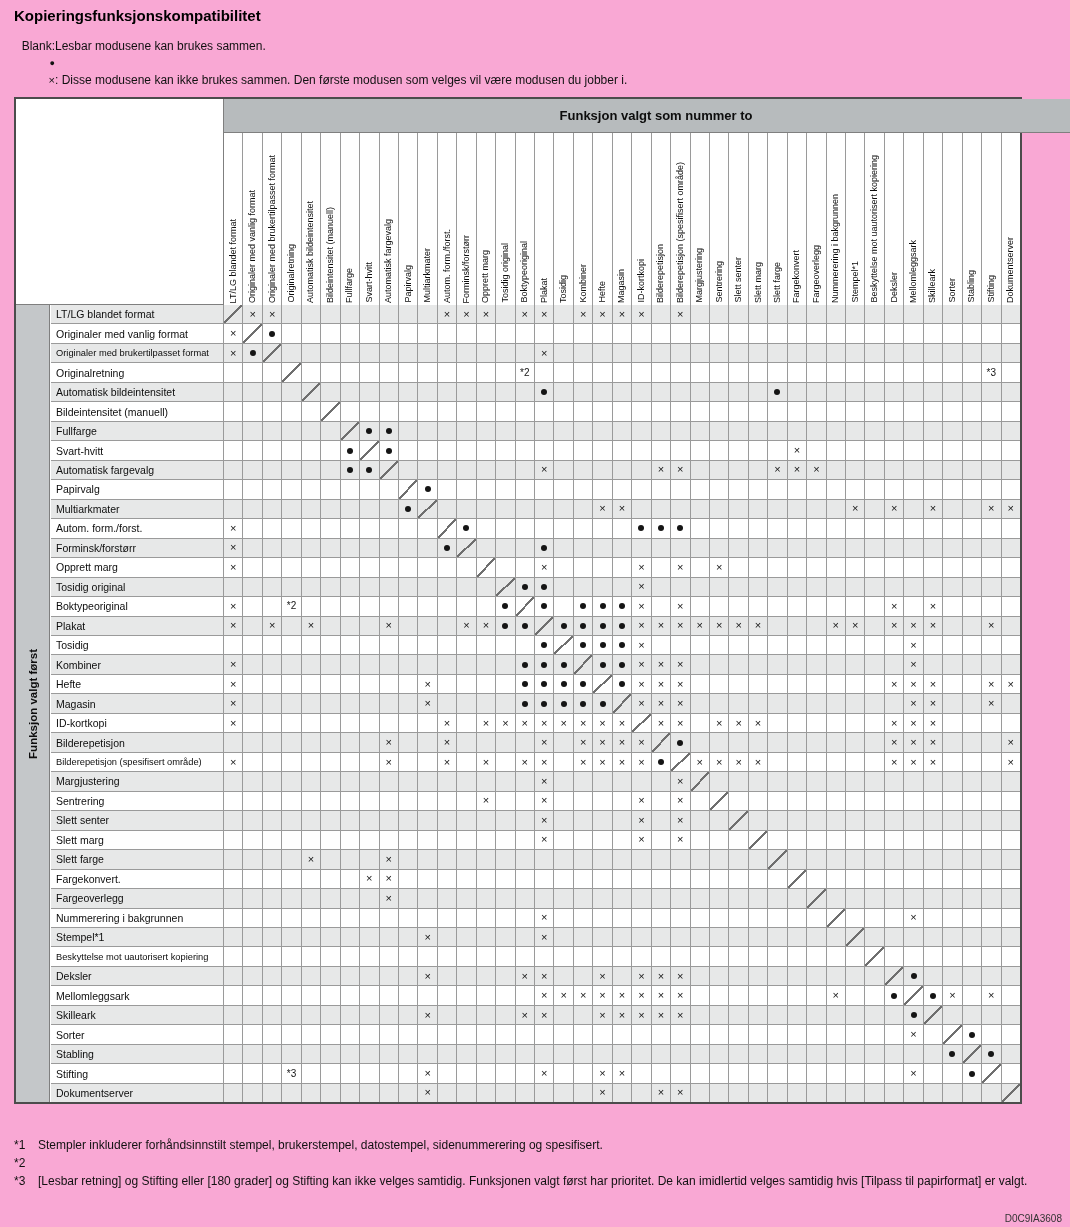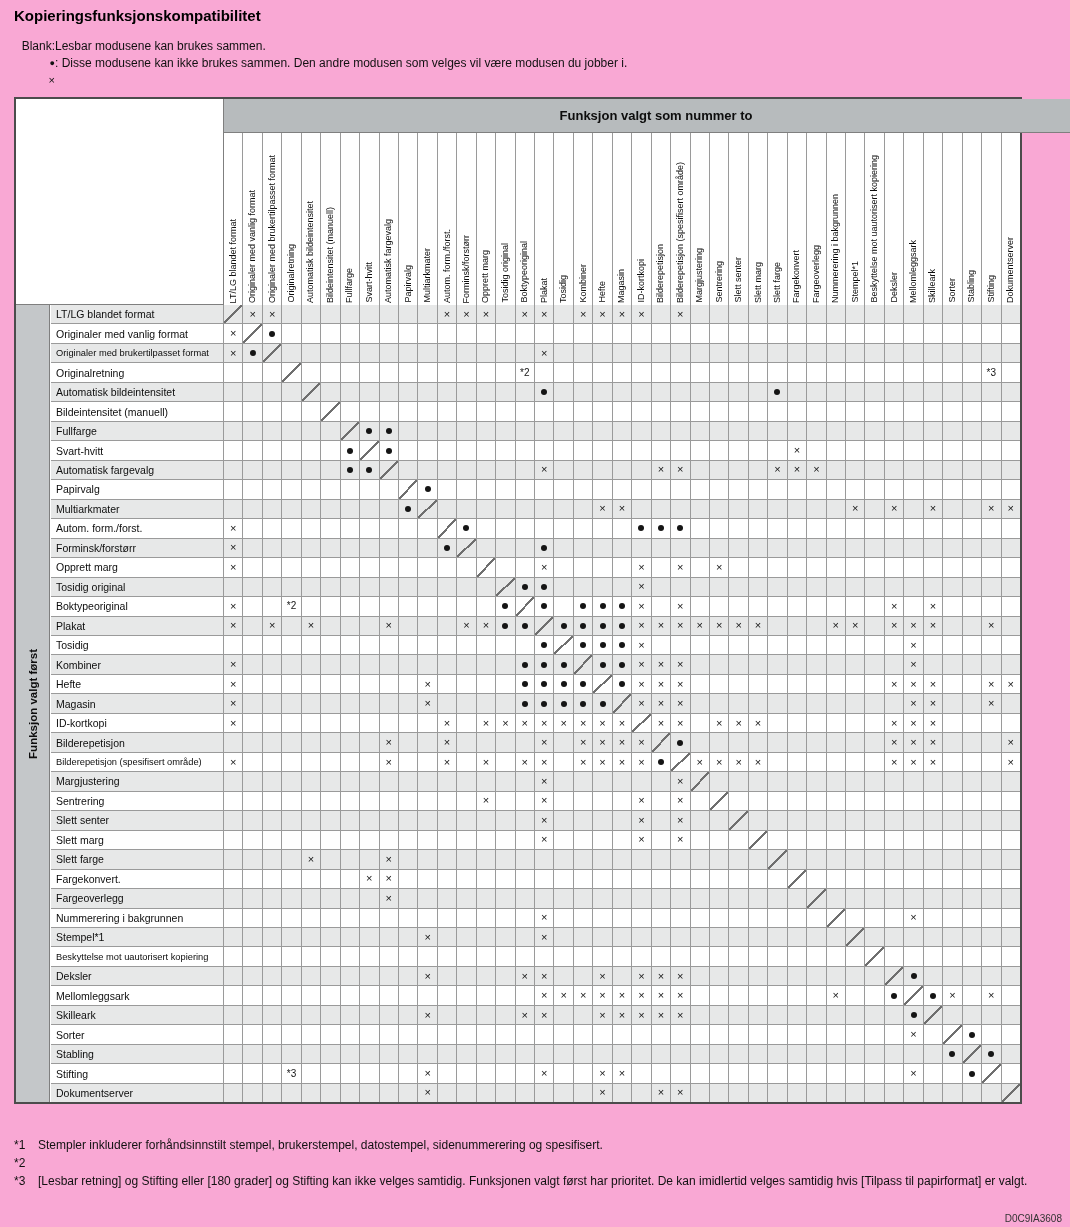--- a/index.html
+++ b/index.html
@@ -60,24 +60,24 @@
 <div id="page">
   <div id="title">Kopieringsfunksjonskompatibilitet</div>
 
   <div id="legend">
       <div class="lg-row">
         <span class="lg-sym">Blank:</span>
         <span>Lesbar modusene kan brukes sammen.</span>
       </div>
       <div class="lg-row">
         <span class="lg-sym dotsym">●</span>
-        <span>: Disse modusene kan ikke brukes sammen. Den andre modusen som velges vil være modusen du jobber i.</span>
       </div>
       <div class="lg-row">
         <span class="lg-sym xsym">×</span>
+        <span>: Disse modusene kan ikke brukes sammen. Den første modusen som velges vil være modusen du jobber i.</span>
       </div>
     </div>
 
   <div id="tbl">
     <div id="corner"></div>
     <div id="band">Funksjon valgt som nummer to</div>
     <div id="colheads">
         <div class="colh">
           <span>LT/LG blandet format</span>
         </div>

